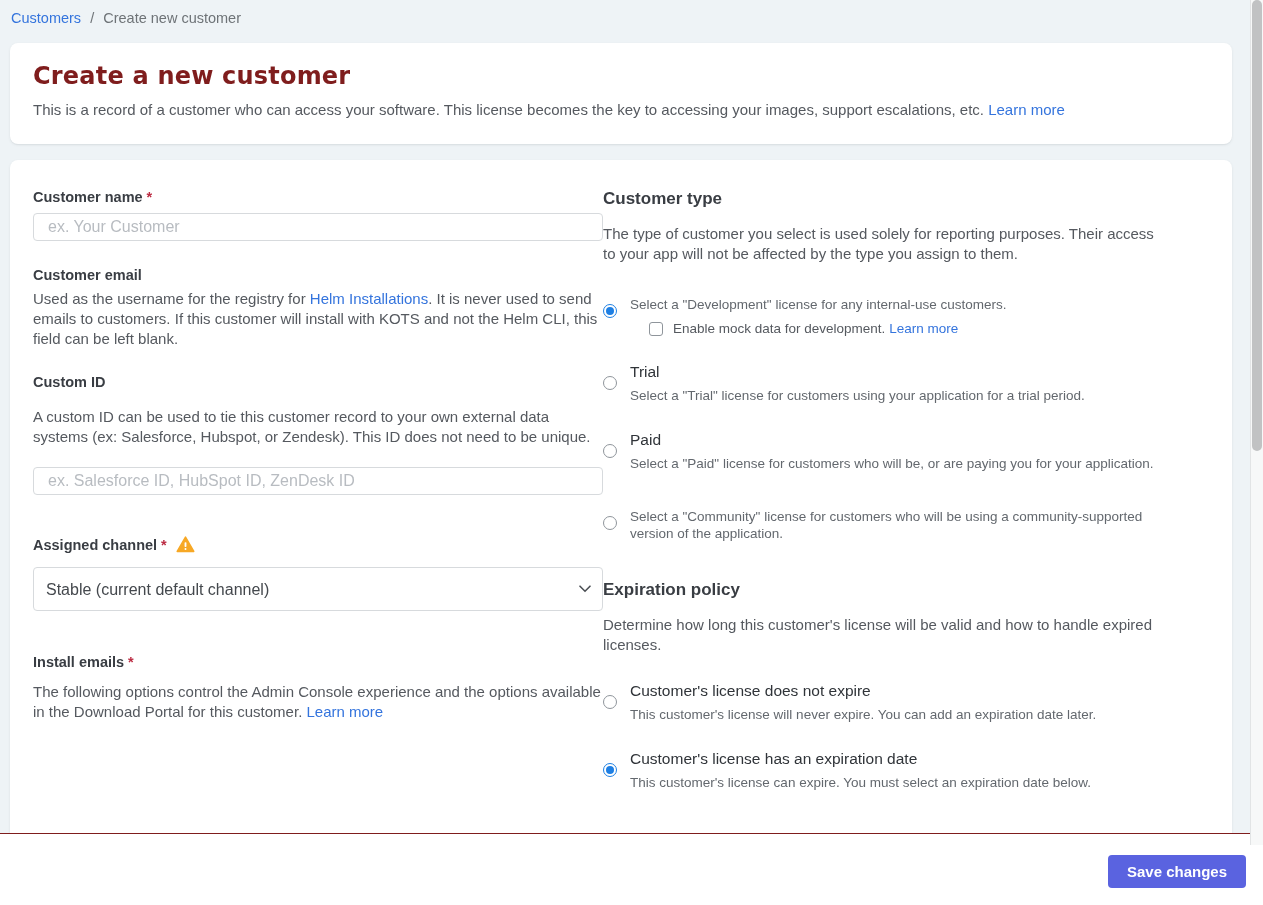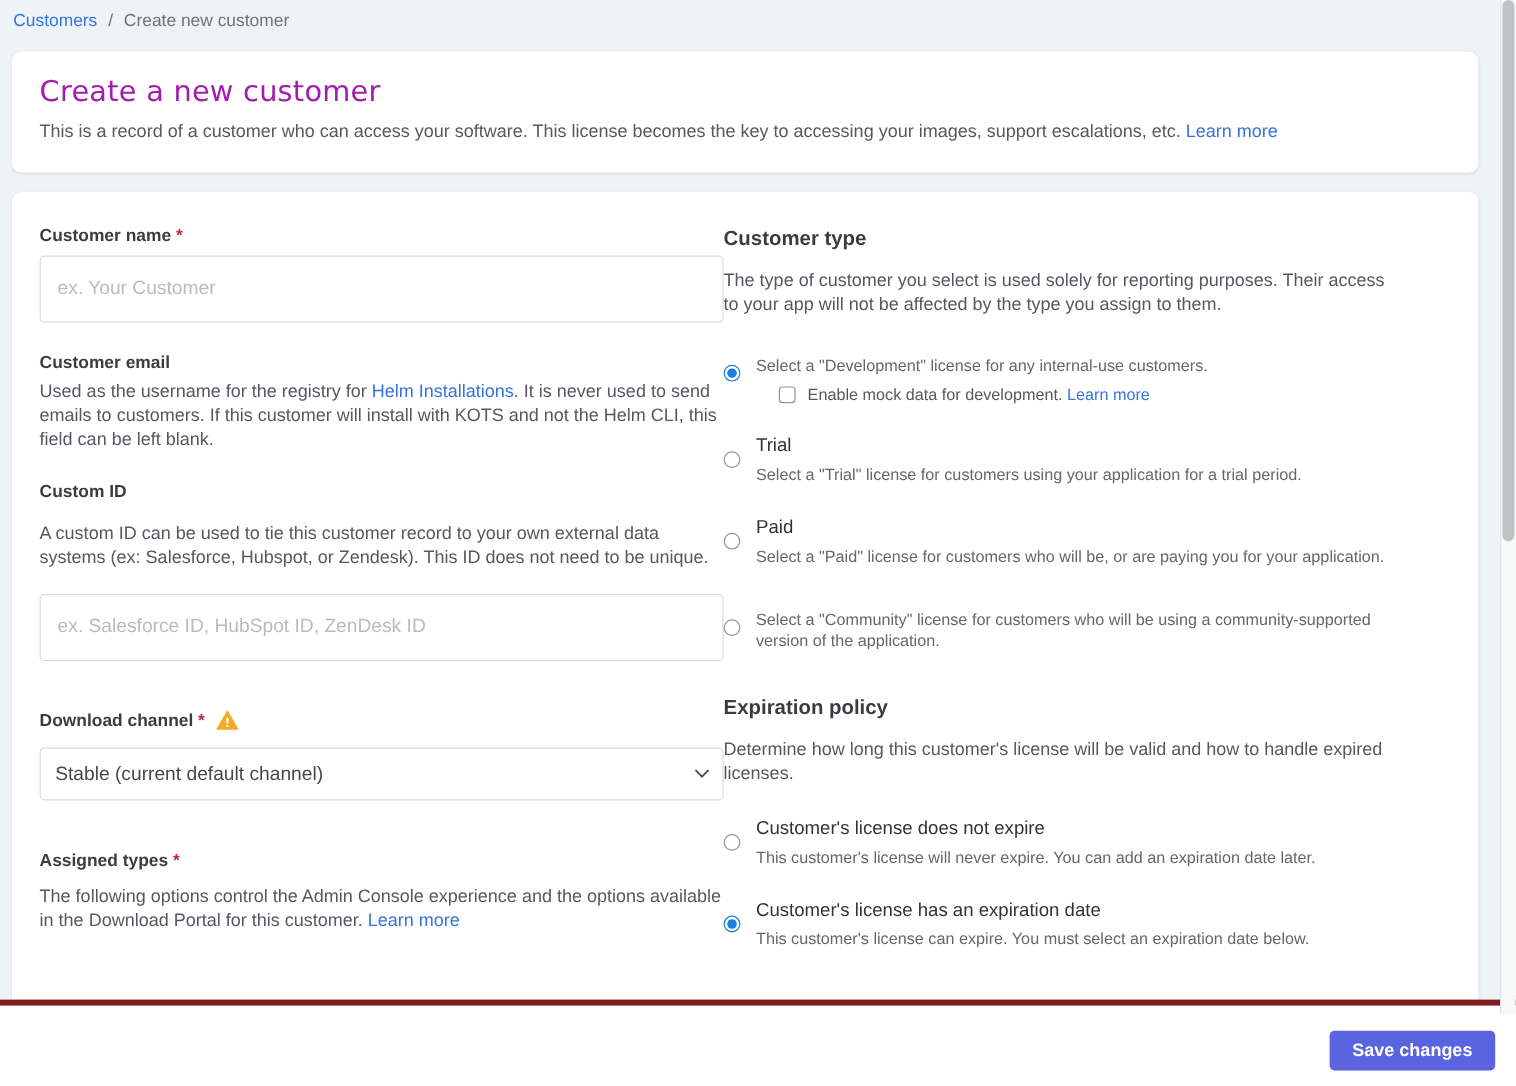--- a/index.html
+++ b/index.html
@@ -16,35 +16,35 @@
   
   .breadcrumb { position:absolute; top:10px; left:11px; font-size:14.5px; color:#6e7377; }
   .breadcrumb .sep { margin:0 5px; color:#6e7377; }
 
   
   .card {
     position:absolute; left:10px; width:1222px; background:#fff;
     border-radius:8px; box-shadow:0 1px 3px rgba(50,60,70,.08), 0 1px 1px rgba(50,60,70,.05);
   }
   .header-card { top:43px; height:101px; padding:19px 23px 0 23px; }
-  .page-title { font-family:"DejaVu Sans", sans-serif; font-weight:normal; font-size:24px; color:#a21caf; letter-spacing:.2px; }
+  .page-title { font-family:"DejaVu Sans", sans-serif; font-weight:bold; font-size:24px; color:#7f1d1d; letter-spacing:.2px; }
   .page-desc { margin-top:11px; font-size:15px; color:#55595f; }
 
   .main-card { top:160px; height:745px; padding:29px 33px 0 23px; display:flex; border-radius:8px 8px 0 0; }
   .col-left { width:570px; flex:0 0 570px; }
   .col-right { width:560px; flex:0 0 560px; }
 
   .field-label { font-size:14.5px; font-weight:bold; color:#393d43; display:flex; align-items:center; }
   .req { color:var(--required); margin-left:4px; font-weight:bold; }
   .warn-icon { margin-left:9px; display:inline-flex; }
 
   .para { font-size:15px; color:#55595f; line-height:20px; }
 
   .text-input {
-    width:100%; height:56px; border:1px solid #d7dadd; border-radius:4px;
+    width:100%; height:28px; border:1px solid #d7dadd; border-radius:4px;
     padding:0 14px; font-size:16px; color:#33373c; outline:none; background:#fff;
     font-family:"Liberation Sans", sans-serif;
   }
   .text-input::placeholder { color:#b8bcc1; }
 
   .select-wrap { position:relative; }
   select.channel-select {
     width:100%; height:44px; border:1px solid #d7dadd; border-radius:4px;
     padding:0 30px 0 12px; font-size:16px; color:#44484d; background:#fff;
     appearance:none; -webkit-appearance:none; outline:none;
@@ -65,21 +65,21 @@
   .radio.on::after { content:""; position:absolute; inset:2px; border-radius:50%; background:var(--radio); }
   .mock-row { margin-top:8px; display:flex; align-items:center; margin-left:19px; }
   .checkbox {
     width:14px; height:14px; border:1.5px solid #8f959b; border-radius:3px; background:#fff; cursor:pointer; flex:0 0 14px;
   }
   .mock-label { margin-left:10px; font-size:13.5px; color:#55595f; }
 
   
   .footer-bar {
     position:absolute; left:0; top:833px; width:1263px; height:72px;
-    background:#fff; border-top:5px solid #7f1d1d; z-index:5;
+    background:#fff; border-top:1px solid #7f1d1d; z-index:5;
   }
   .save-btn {
     position:absolute; top:21px; right:17px; height:33px; padding:0 19px;
     background:var(--button); color:#fff; border:none; border-radius:4px;
     font-size:15px; font-weight:bold; cursor:pointer; font-family:"Liberation Sans", sans-serif;
   }
 
   
   .scroll-track {
     position:absolute; right:0; top:0; width:13px; height:845px;
@@ -129,21 +129,21 @@
       <span>Used as the username for the registry for </span><a class="link">Helm Installations</a><span>. It is never used to send emails to customers. If this customer will install with KOTS and not the Helm CLI, this field can be left blank.</span>
     </div>
 
     <div class="field-label mt25">
       <span>Custom ID</span>
     </div>
     <div class="para mt17">A custom ID can be used to tie this customer record to your own external data systems (ex: Salesforce, Hubspot, or Zendesk). This ID does not need to be unique.</div>
     <input class="text-input mt20" type="text" placeholder="ex. Salesforce ID, HubSpot ID, ZenDesk ID" style="">
 
     <div class="field-label mt41">
-      <span>Download channel</span>
+      <span>Assigned channel</span>
       <span class="req">*</span>
       <span class="warn-icon">
         <svg width="19" height="17" viewBox="0 0 24 22">
           <path d="M12 1.5 L22.7 20 H1.3 Z" fill="var(--warning)" stroke="var(--warning)" stroke-width="2" stroke-linejoin="round"></path>
           <rect x="10.8" y="8" width="2.4" height="6.2" rx="1" fill="#fff"></rect>
           <rect x="10.8" y="15.6" width="2.4" height="2.4" rx="1" fill="#fff"></rect>
         </svg>
       </span>
     </div>
     <div class="select-wrap mt14">
@@ -151,21 +151,21 @@
         <option>Stable (current default channel)</option>
       </select>
       <span class="select-chevron">
         <svg width="12" height="8" viewBox="0 0 12 8">
             <path d="M1 1.2 L6 6.2 L11 1.2" stroke="#4a4e53" stroke-width="1.6" fill="none" stroke-linecap="round"></path>
           </svg>
       </span>
     </div>
 
     <div class="field-label mt43">
-      <span>Assigned types</span>
+      <span>Install emails</span>
       <span class="req">*</span>
     </div>
     <div class="para mt12">
       <span>The following options control the Admin Console experience and the options available in the Download Portal for this customer.</span>
       <a class="link">Learn more</a>
     </div>
   </div>
 
   <div class="col-right">
 

